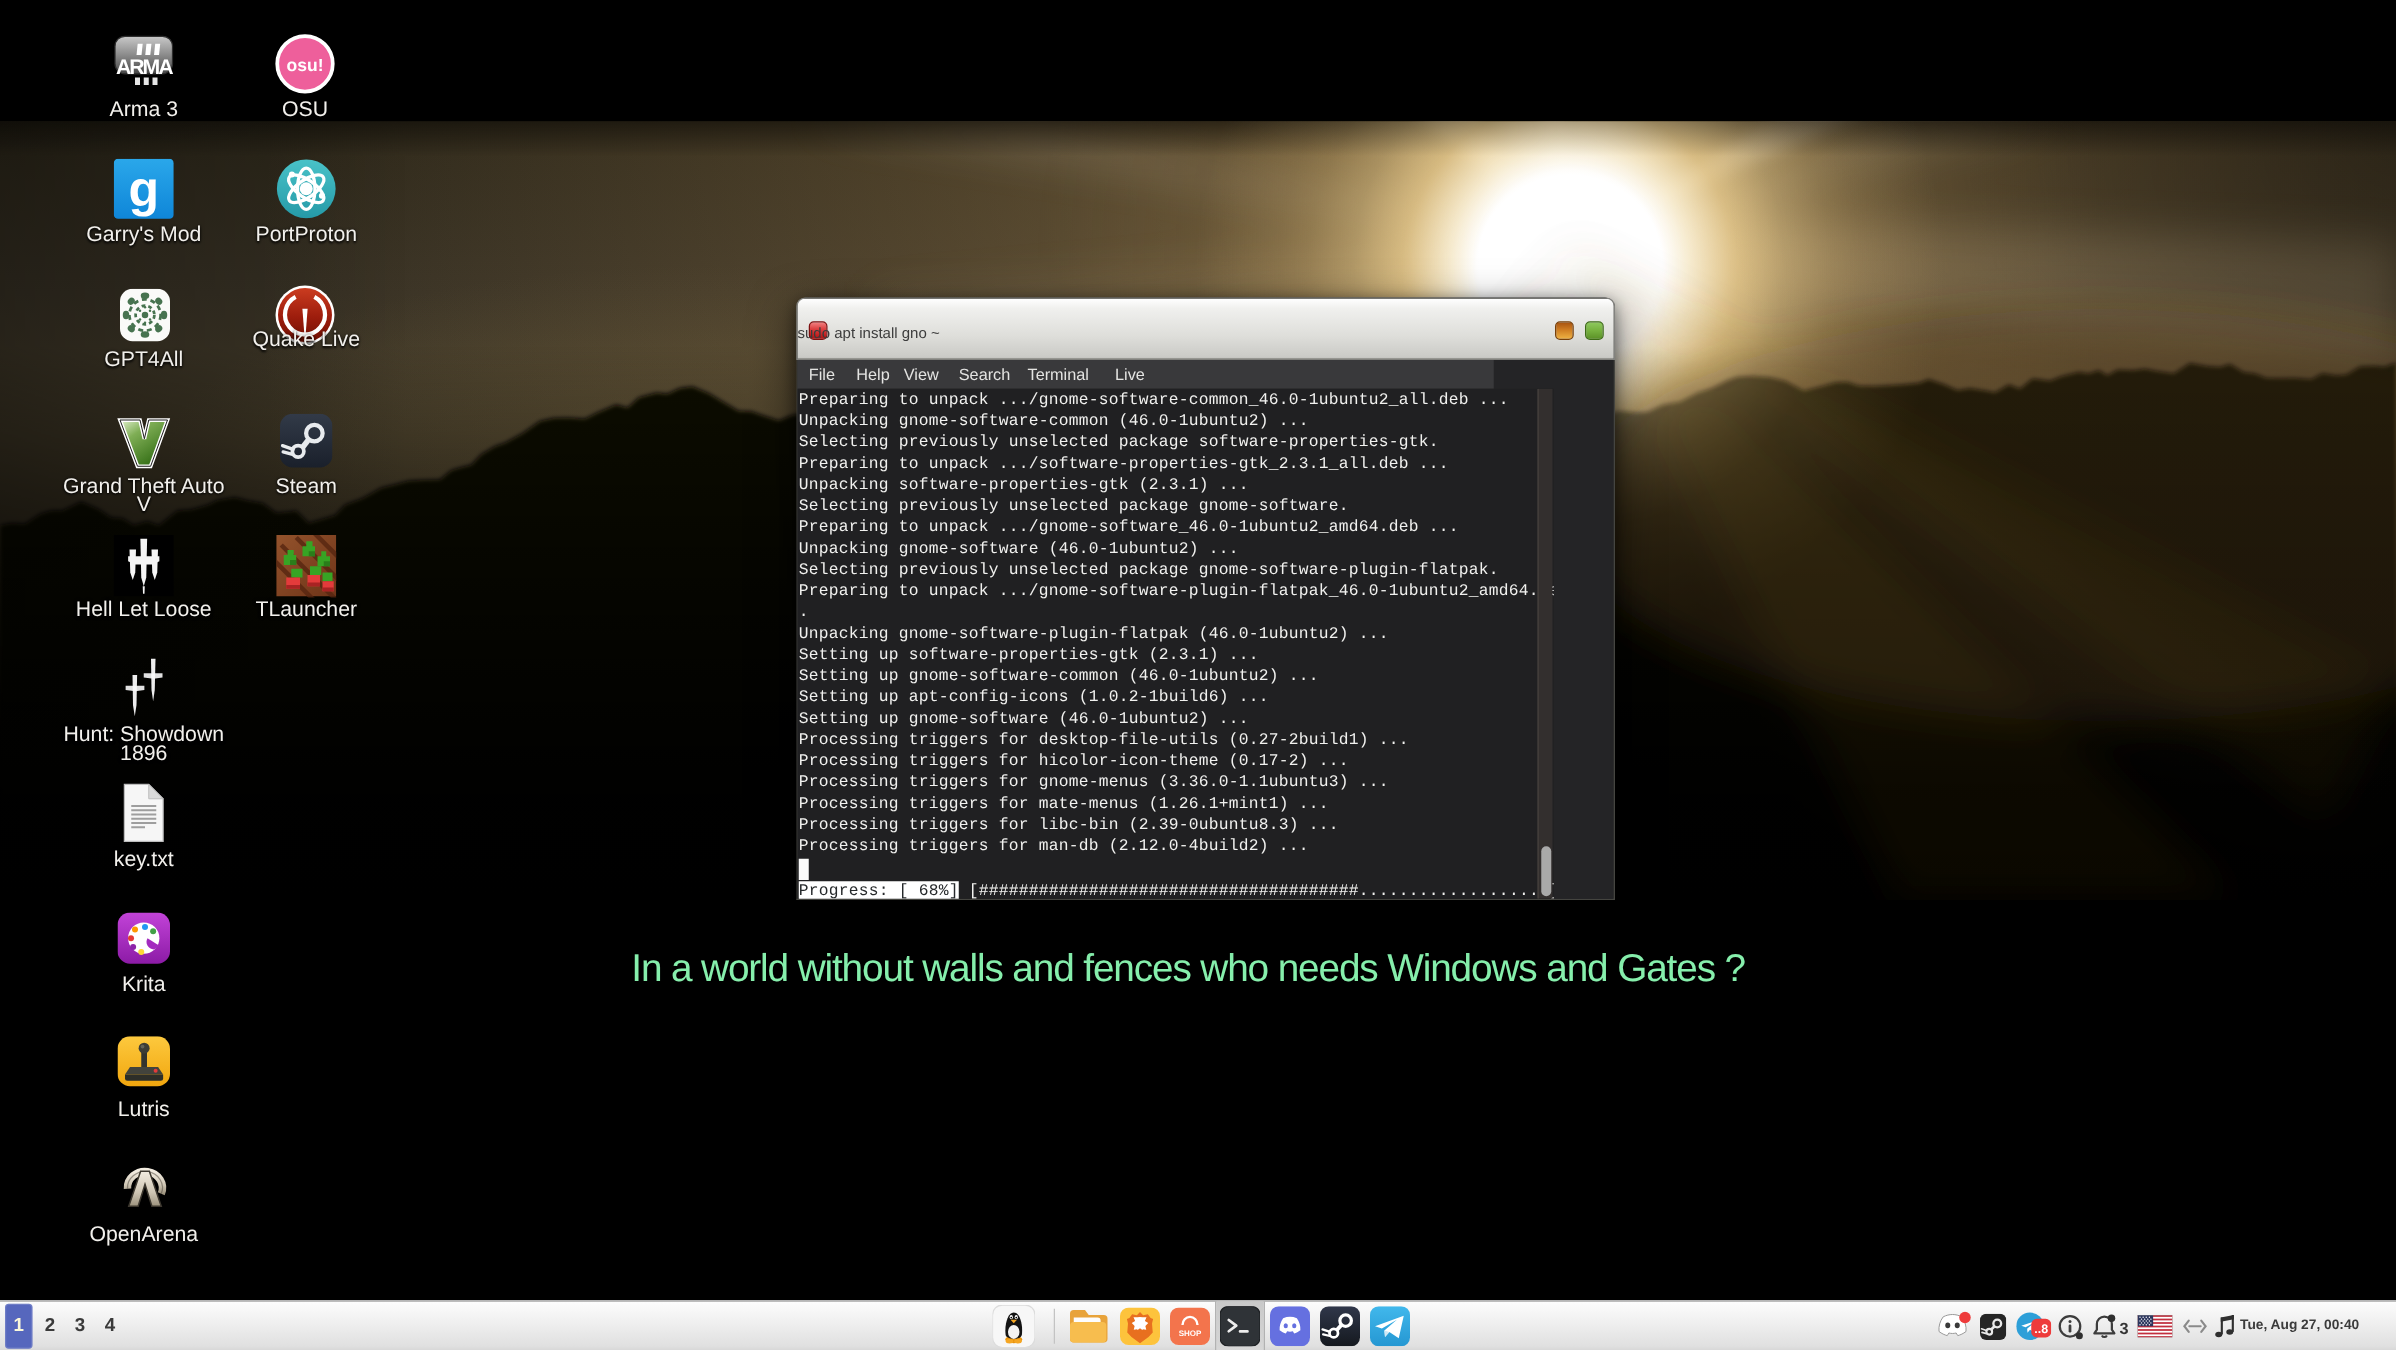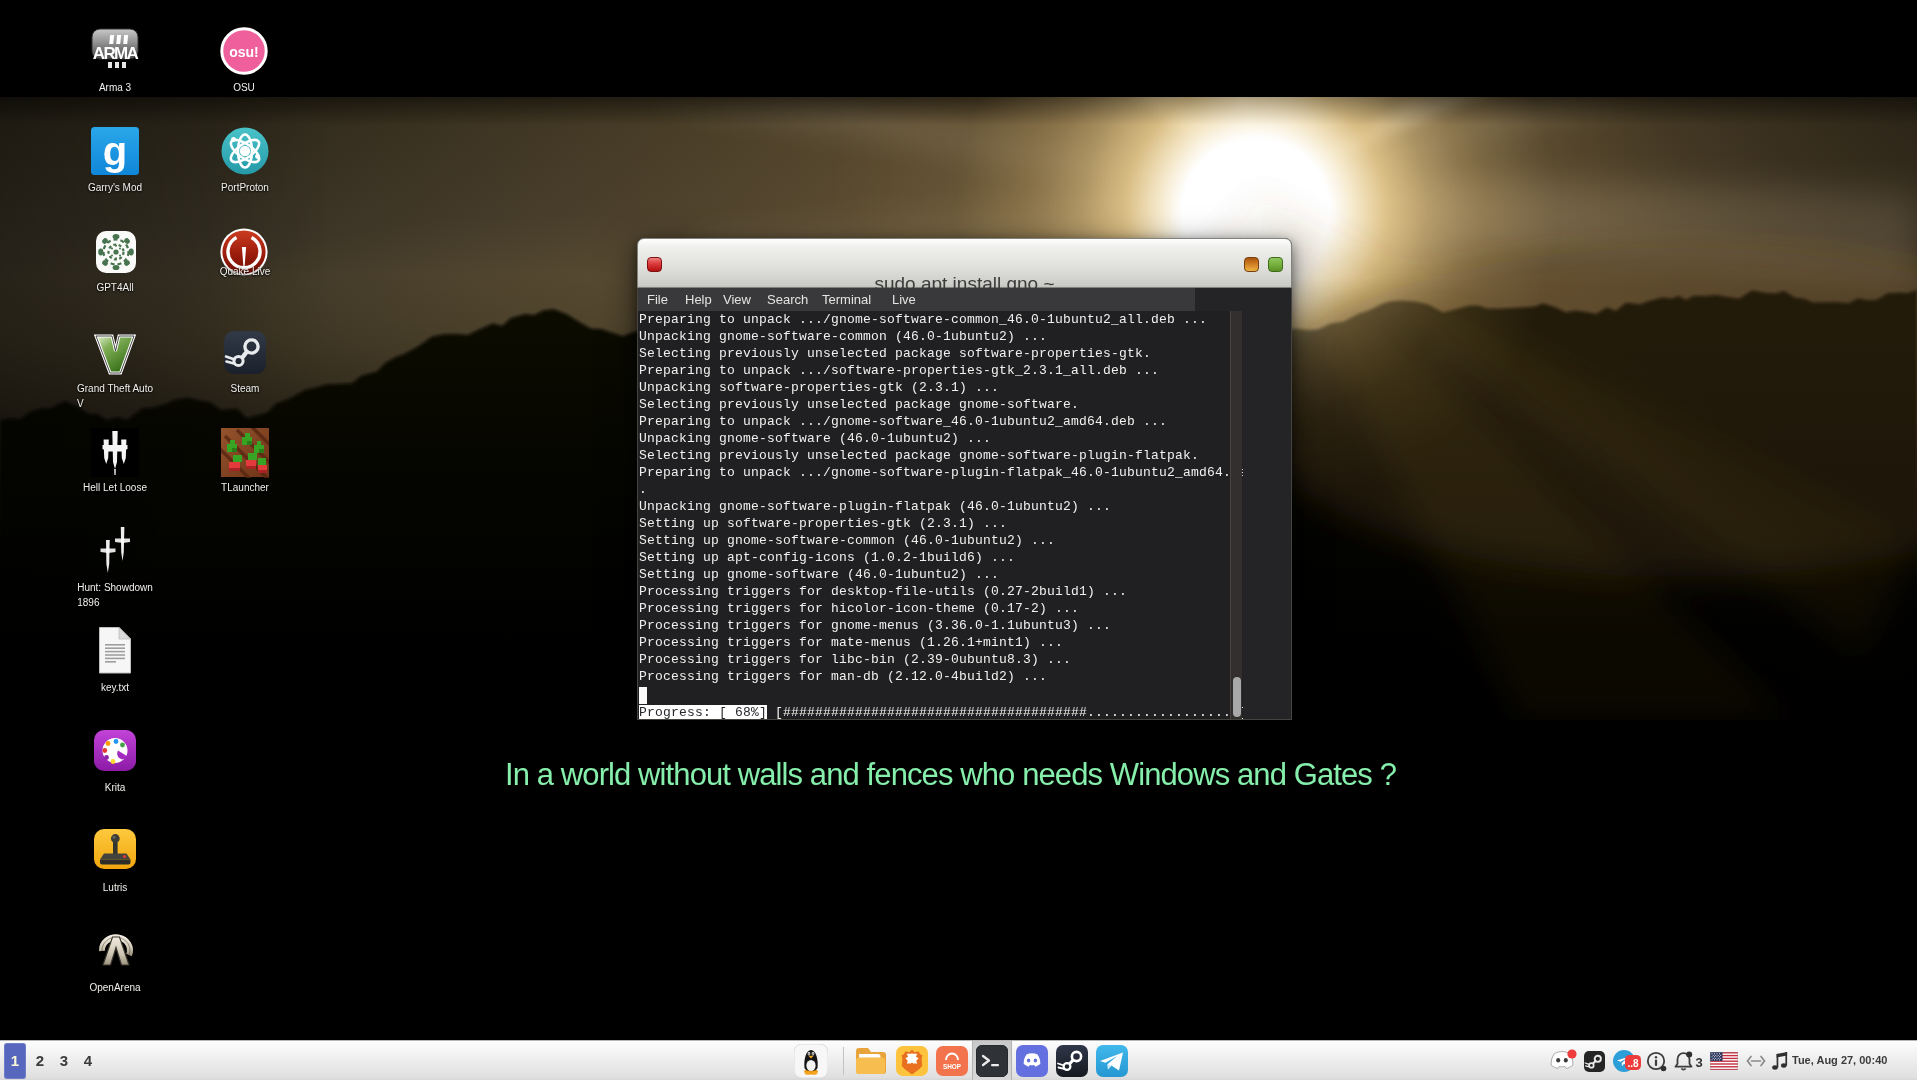--- a/index.html
+++ b/index.html
@@ -1,22 +1,22 @@
 <!DOCTYPE html>
 <html><head><meta charset="utf-8"><style>
 html,body{margin:0;padding:0;width:1917px;height:1080px;background:#000;overflow:hidden}
 *{box-sizing:border-box}
 body{font-family:"Liberation Sans",sans-serif;position:relative}
 .abs{position:absolute}
-.lbl{position:absolute;transform:translateX(-50%);font-size:10px;color:#f2f0ec;text-shadow:0 1px 2px rgba(0,0,0,.95),0 0 3px rgba(0,0,0,.7);white-space:nowrap;text-align:left;line-height:15px}
+.lbl{position:absolute;transform:translateX(-50%);font-size:17px;color:#f2f0ec;text-shadow:0 1px 2px rgba(0,0,0,.95),0 0 3px rgba(0,0,0,.7);white-space:nowrap;text-align:center;line-height:15px}
 .quote{position:absolute;left:505px;top:757px;font-size:31px;letter-spacing:-0.9px;color:#86efac;white-space:nowrap}
 
 .win{position:absolute;left:637px;top:238px;width:655px;height:482px;border-radius:8px 8px 0 0;background:#242426;border:1px solid #454540;border-top:none;box-shadow:0 12px 36px rgba(0,0,0,.6),0 3px 12px rgba(0,0,0,.45)}
 .tbar{position:absolute;left:-1px;top:0;width:655px;height:50px;border-radius:7px 7px 0 0;background:linear-gradient(#ffffff,#f0f0ee 16%,#dededa 62%,#cbcbc7 96%,#c2c2be);border:1px solid #82827e}
-.ttl{position:absolute;width:100%;text-align:center;top:34px;font-size:19px;color:#3c3c3c}
+.ttl{position:absolute;width:100%;top:20px;font-size:12px;color:#3c3c3c}
 .wbtn{position:absolute;width:15px;height:15px;border-radius:4px;top:18px}
 .wred{left:9px;background:linear-gradient(#f08080,#dd4040 40%,#bf1a1a 85%,#b01414);border:1px solid #7e1010}
 .worg{left:606px;background:linear-gradient(#a85410,#cf7d22 45%,#e8a83c 90%,#eab24e);border:1px solid #77400a}
 .wgrn{left:630px;background:linear-gradient(#8ec85e,#76b13e 50%,#61982c 90%,#5a9026);border:1px solid #3d6b16}
 .mbar{position:absolute;left:0;top:50px;width:557px;height:23px;background:#39393b}
 .mbar span{position:absolute;top:4px;font-size:13px;color:#e4e4e2}
 .term{position:absolute;left:0;top:73px;width:605px;height:408px;background:#202022;overflow:hidden}
 .term pre{margin:0;position:absolute;left:1px;top:0;font-family:"Liberation Mono",monospace;font-size:13px;letter-spacing:.2px;line-height:17.02px;color:#f1f1ef}
 .cur{display:inline-block;width:8px;height:17px;background:#fafafa;vertical-align:-2px}
 .pg{background:#ffffff;color:#26292b}

